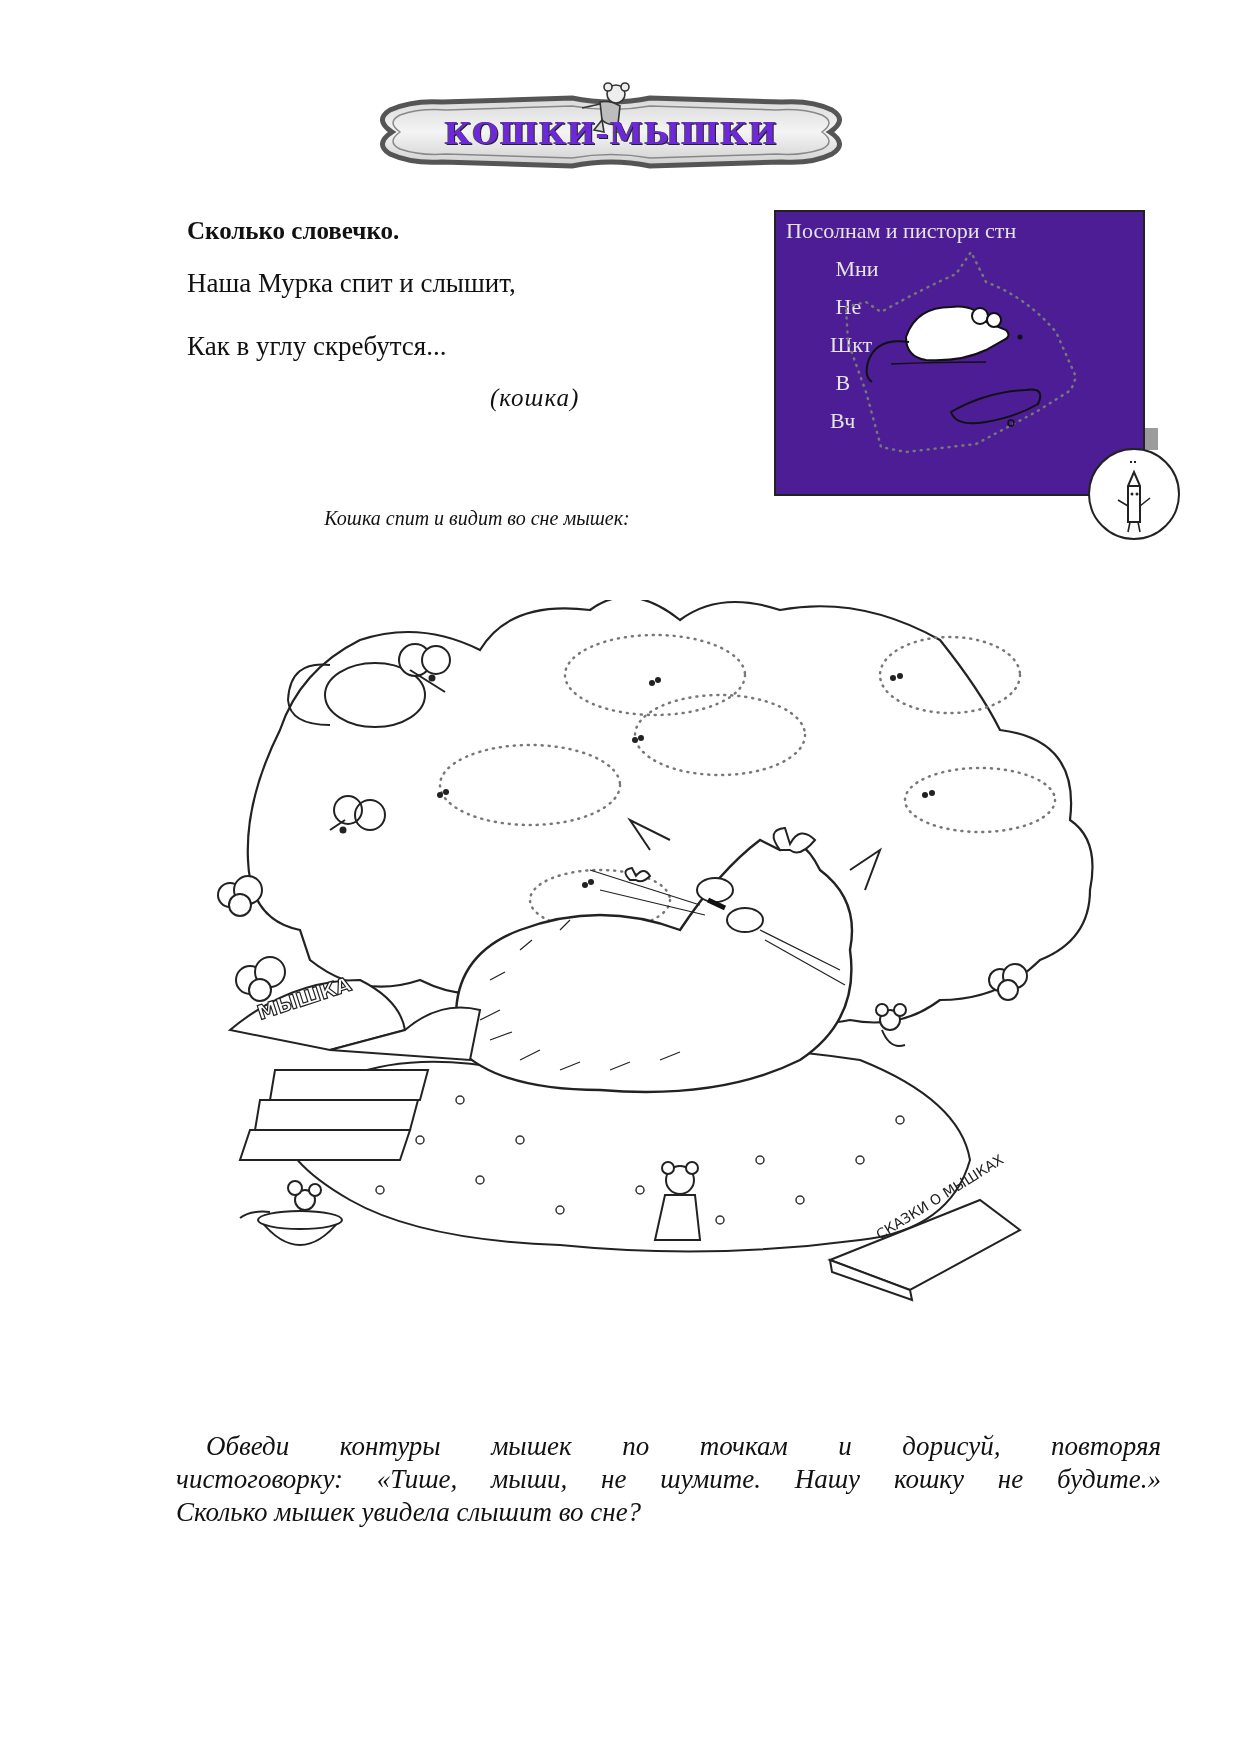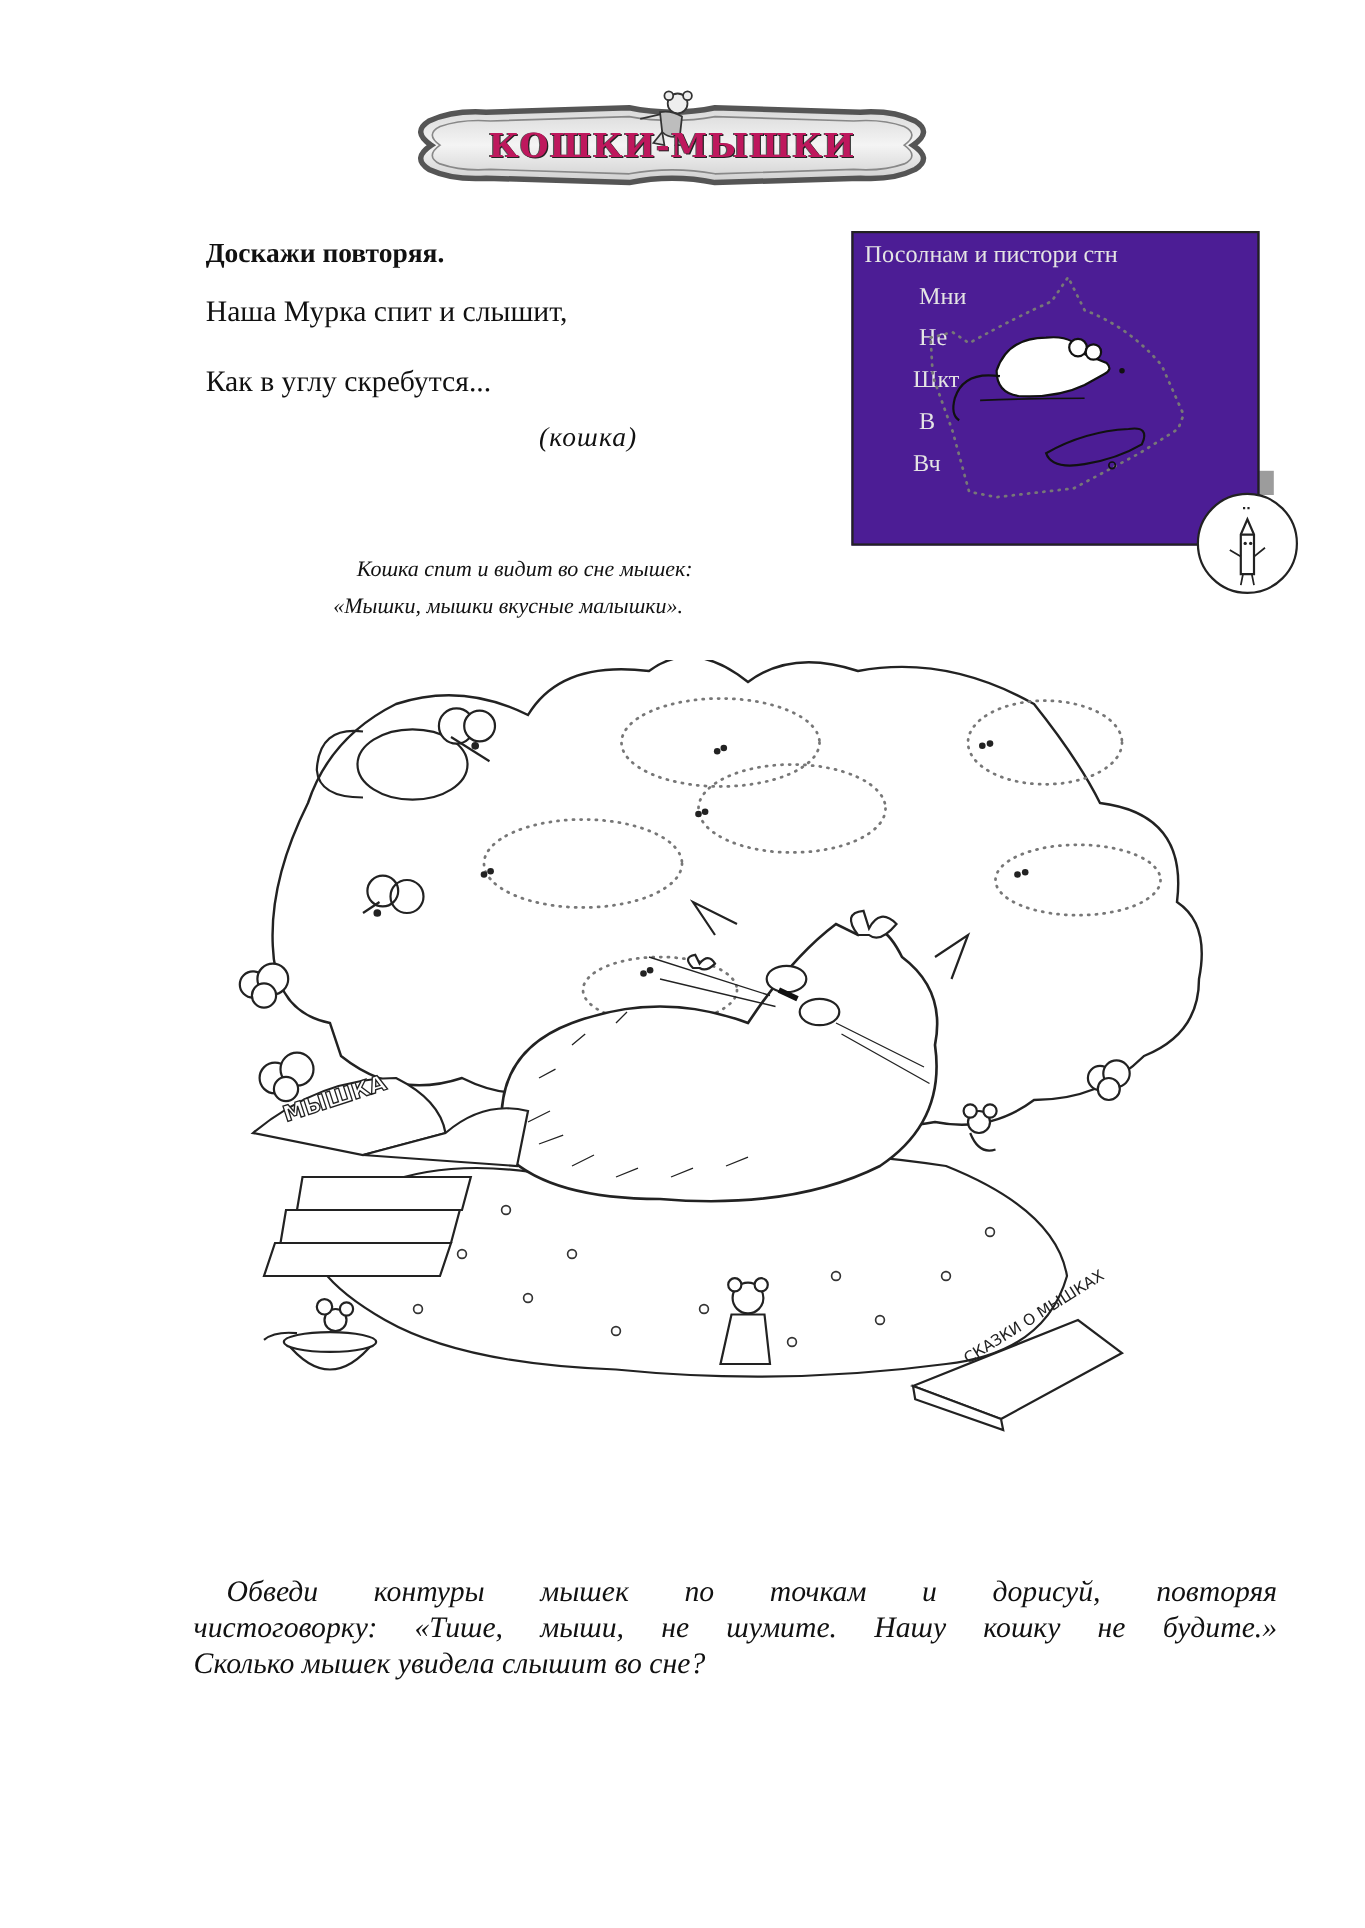--- a/index.html
+++ b/index.html
@@ -5,21 +5,21 @@
   html, body { margin: 0; padding: 0; background: #ffffff; }
   body { width: 1241px; height: 1753px; position: relative; overflow: hidden;
          font-family: "Liberation Serif", "DejaVu Serif", serif; color: #111; }
   .abs { position: absolute; }
 
   
   .banner { left: 372px; top: 80px; width: 478px; height: 104px; }
   .banner svg { width: 100%; height: 100%; display: block; }
   .banner-text { position: absolute; left: 0; right: 0; top: 36px; text-align: center;
                  font-family: "DejaVu Serif", serif; font-weight: bold; font-size: 30px;
-                 letter-spacing: 1px; color: #be185d;
+                 letter-spacing: 1px; color: #6d28d9;
                  text-shadow: 1px 1px 0 #222, -1px 0 0 #555; }
 
   
   .riddle { left: 187px; top: 216px; width: 460px; }
   .riddle-title { font-weight: bold; font-size: 25px; margin: 0 0 21px 0; line-height: 30px; }
   .riddle-line { font-size: 27px; line-height: 33px; margin: 0 0 30px 0; }
   .riddle-answer { position: absolute; left: 490px; top: 384px; font-style: italic; font-size: 25px; letter-spacing: 1px; }
 
   
   .panel { left: 774px; top: 210px; width: 367px; height: 282px; border: 2.5px solid #222; background: #4c1d95; }
@@ -63,21 +63,21 @@
       <path d="M20,22 Q30,20 40,26 L38,44 Q28,46 22,40 Z"></path>
       <path d="M22,40 L14,50 L24,52 Z" fill="#ddd"></path>
       <path d="M38,44 L44,52 L34,52 Z" fill="#ddd"></path>
       <path d="M20,24 L2,28" fill="none"></path>
     </g>
   </svg>
   <div class="banner-text">КОШКИ-МЫШКИ</div>
 </div>
 
 <div class="abs riddle">
-  <div class="riddle-title">Доскажи повторяя.</div>
+  <div class="riddle-title">Сколько словечко.</div>
   <div class="riddle-line">Наша Мурка спит и слышит,</div>
   <div class="riddle-line">Как в углу скребутся...</div>
 </div>
 <div class="abs riddle-answer">(кошка)</div>
 
 <div class="abs gray-tab"></div>
 <div class="abs panel">
   <div class="panel-ghost">Посолнам и пистори стн
          Мни
          Не
@@ -103,21 +103,20 @@
     <path d="M38,56 L28,50 M50,56 L60,48" stroke="#222" stroke-width="1.6"></path>
     <path d="M40,72 L38,82 M48,72 L50,82" stroke="#222" stroke-width="1.6"></path>
     <circle cx="42" cy="44" r="1.5" fill="#222"></circle>
       <circle cx="47" cy="44" r="1.5" fill="#222"></circle>
     <path d="M40,12 L48,12" stroke="#222" stroke-width="2" stroke-dasharray="2 2"></path>
   </svg>
 </div>
 
 <div class="abs poem">
   <div class="l1">Кошка спит и видит во сне мышек:</div>
-  <div>«Мышки, мышки  вкусные малышки».</div>
 </div>
 
 <div class="abs illustration">
   <svg viewBox="0 0 1000 810">
 
     <path d="M140,330 Q90,320 88,260 Q85,200 120,130 Q140,70 200,40 Q260,20 320,50 Q350,0 430,10 Q470,-20 520,20 Q560,-10 620,10 Q700,-5 780,40 Q820,90 840,130 Q920,140 910,220 Q940,240 930,290 Q930,340 880,360 Q840,400 780,400 Q740,430 690,420 Q640,430 600,410 Q550,430 500,420 L440,380 Q390,400 330,390 Q300,400 260,380 Q200,400 150,360 Z" fill="#fff" stroke="#222" stroke-width="2.2"></path>
 
     <g fill="none" stroke="#222" stroke-width="2">
       <path d="M170,65 Q130,60 128,100 Q130,125 170,125"></path>
       <ellipse cx="215" cy="95" rx="50" ry="32" fill="#fff"></ellipse>

